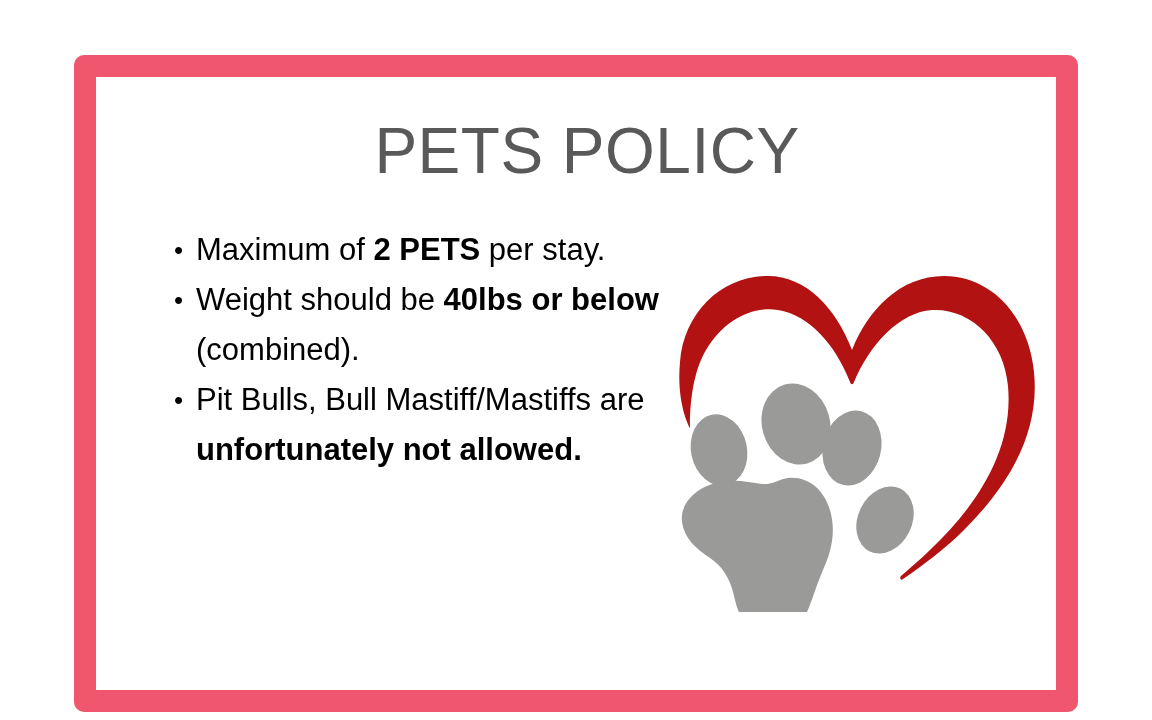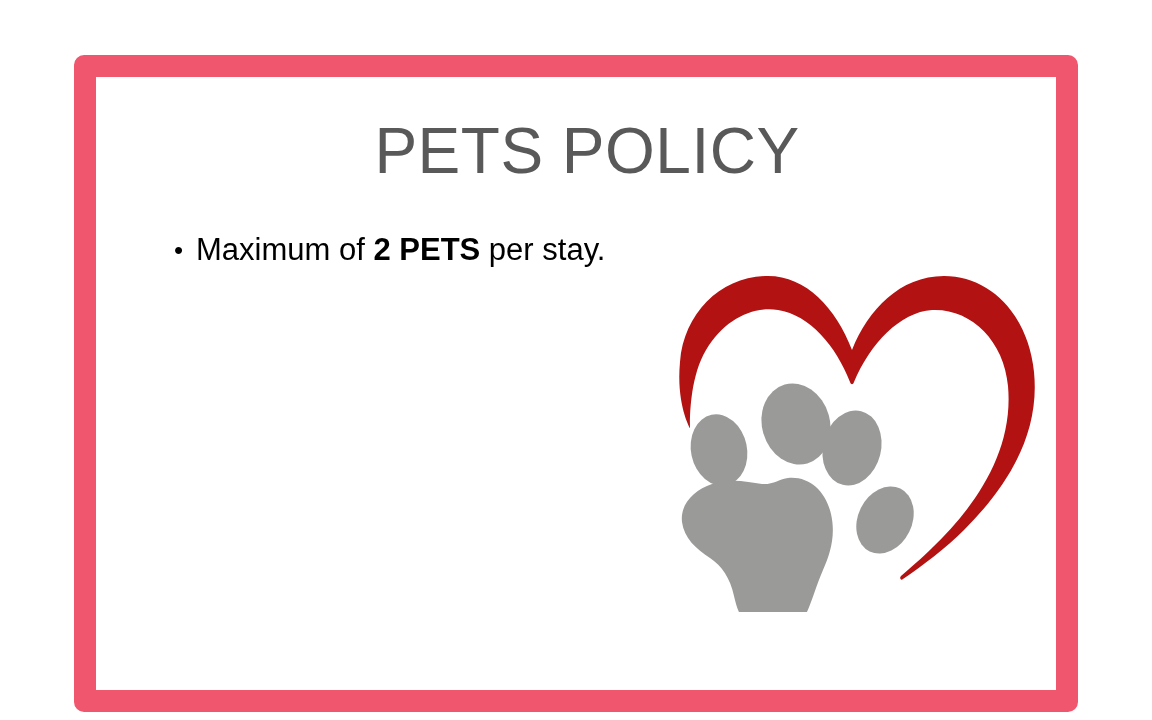--- a/index.html
+++ b/index.html
@@ -97,20 +97,22 @@
 <div id="slide">
 
   <div id="frame">
     <div id="frame-inner"></div>
   </div>
 
   <div id="title">PETS POLICY</div>
 
   <div id="bullets">
       <div class="bullet-row"><span class="bullet-dot">•</span><span class="bullet-text"><span>Maximum of </span><span class="b">2 PETS</span><span> per stay.</span></span></div>
+      <div class="bullet-row"><span class="bullet-dot">•</span><span class="bullet-text"><span>Weight should be </span><span class="b">40lbs or below</span><span> (combined).</span></span></div>
+      <div class="bullet-row"><span class="bullet-dot">•</span><span class="bullet-text"><span>Pit Bulls, Bull Mastiff/Mastiffs are </span><span class="b">unfortunately not allowed.</span></span></div>
     </div>
 
   <div id="logo">
     <svg viewBox="0 0 380 350" xmlns="http://www.w3.org/2000/svg">
 
       <path fill="#B21212" d="M192,88
                C176,46 146,14 108,14
                C62,14 24,50 20,100
                C16,142 30,166 30,166
                C30,166 28,118 46,88

